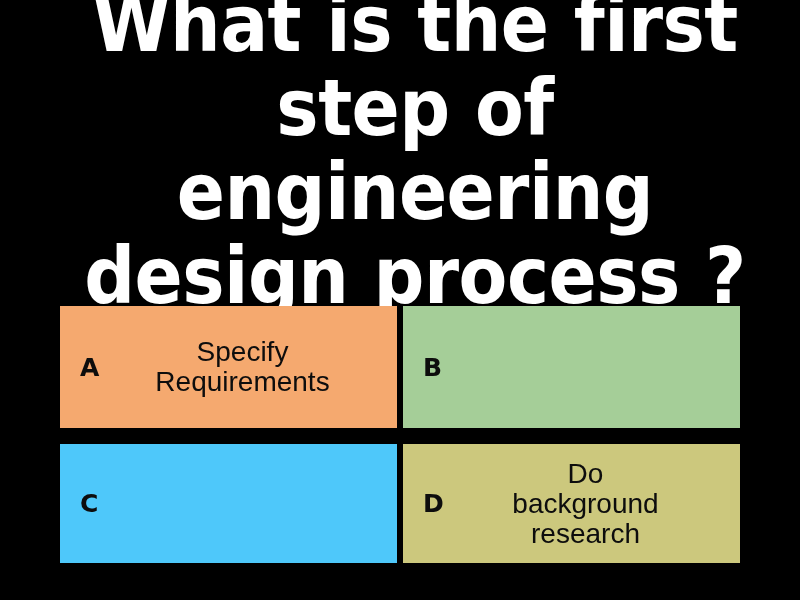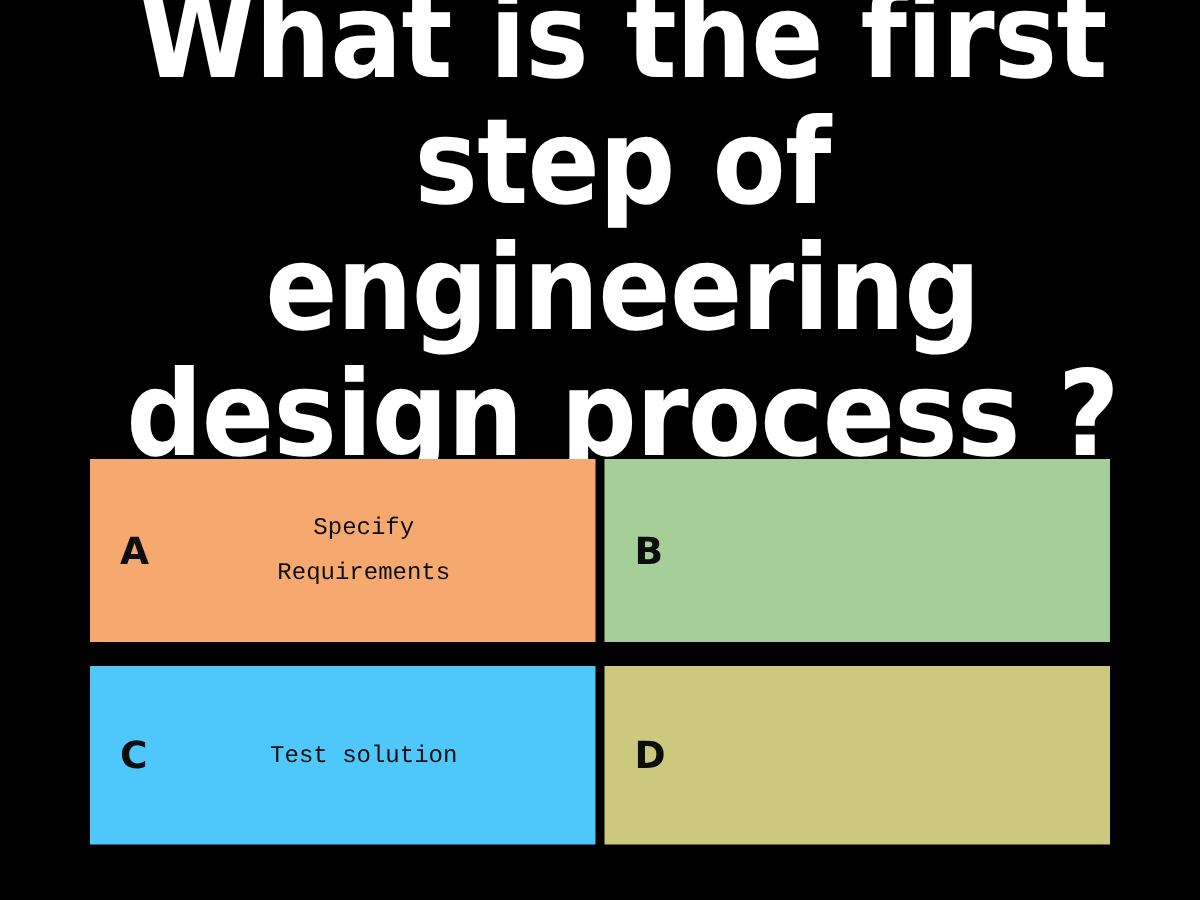--- a/index.html
+++ b/index.html
@@ -79,22 +79,22 @@
     font-family: "DejaVu Sans", "Liberation Sans", sans-serif;
     font-size: 25px;
     font-weight: 700;
     line-height: 1;
     text-align: left;
   }
 
   .answer-text {
     flex: 1 1 auto;
     color: #0d0d0d;
-    font-family: Liberation Mono, monospace;
-    font-size: 16px;
+    font-family: Liberation Sans, sans-serif;
+    font-size: 28px;
     font-weight: 400;
     line-height: 30px;
     text-align: center;
     padding-right: 12px;
     white-space: pre-line;
   }
 
   
   .card-a { background: #f5a96f; }
   .card-b { background: #a5ce98; }
@@ -117,22 +117,24 @@
       <span class="answer-text" style="color: rgb(13, 13, 13);">Specify
 Requirements</span>
     </div>
 
     <div class="answer-card card-b" style="background: rgb(165, 206, 152);">
       <span class="answer-letter" style="color: rgb(13, 13, 13);">B</span>
     </div>
 
     <div class="answer-card card-c" style="background: rgb(78, 200, 250);">
       <span class="answer-letter" style="color: rgb(13, 13, 13);">C</span>
-      <span class="answer-text" style="color: rgb(13, 13, 13);">Test solution</span>
     </div>
 
     <div class="answer-card card-d" style="background: rgb(204, 200, 125);">
       <span class="answer-letter" style="color: rgb(13, 13, 13);">D</span>
+      <span class="answer-text" style="color: rgb(13, 13, 13);">Do
+background
+research</span>
     </div>
 
   </div>
 
 </div>
 
 </body></html>

